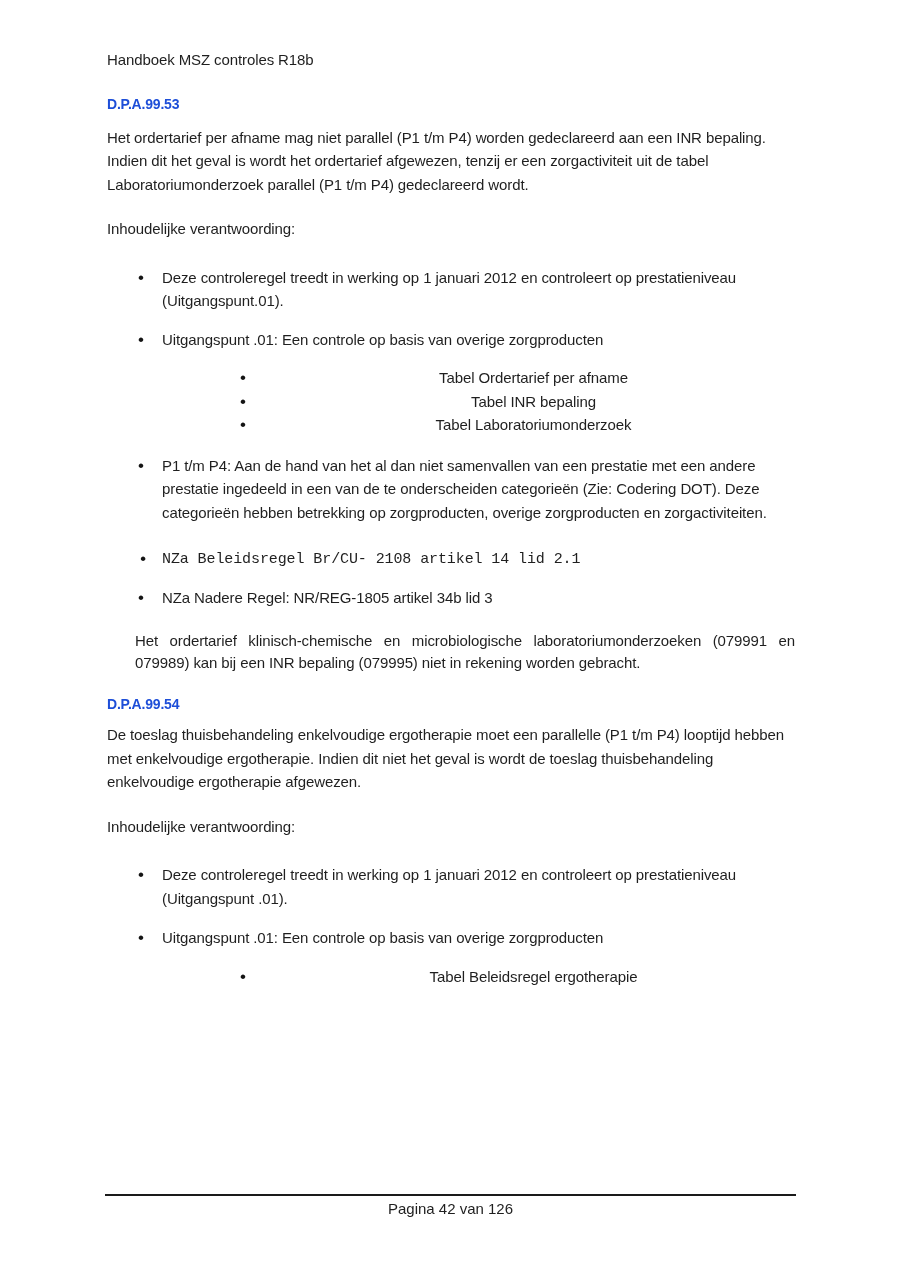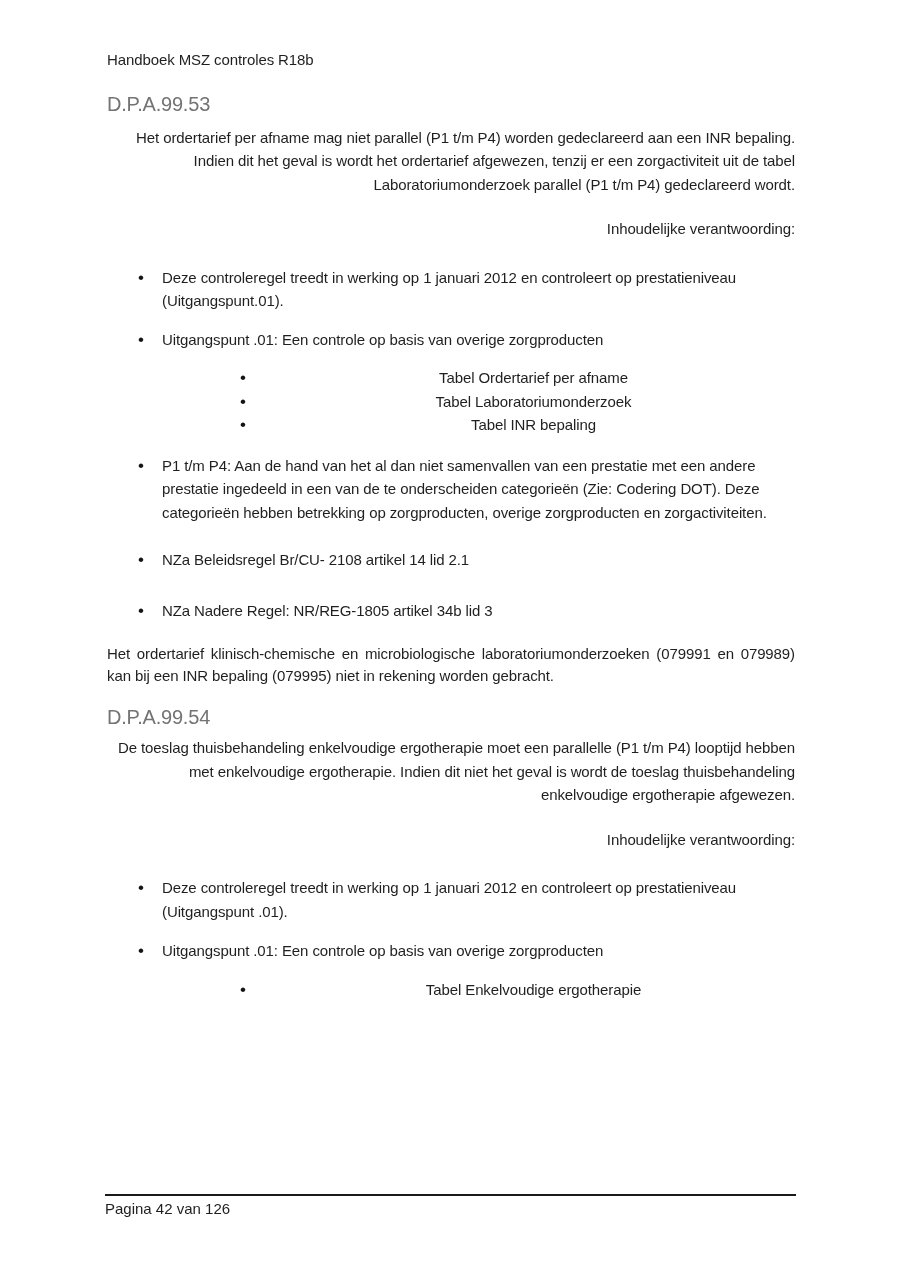--- a/index.html
+++ b/index.html
@@ -15,52 +15,52 @@
     padding: 48px 105px 4px 107px;
     font-family: "Liberation Sans", "DejaVu Sans", sans-serif;
     font-size: 15px; line-height: 23.5px;
     color: #1f1f1f;
     letter-spacing: -0.1px;
   }
   .txt { white-space: pre-wrap; }
   .doc-header { margin: 0; }
   h1 {
     font-family: "Liberation Sans", "DejaVu Sans", sans-serif;
-    font-size: 20px; line-height: 24px; font-weight: 400;
-    color: #737373; letter-spacing: -0.2px;
+    font-size: 14px; line-height: 24px; font-weight: 700;
+    color: #1d4ed8; letter-spacing: -0.2px;
     margin: 20px 0 10px 0;
   }
   h1.h54 { margin: 18px 0 7px 0; }
-  p { margin: 0; text-align: right; }
+  p { margin: 0; }
   .intro  { margin-bottom: 21px; }
   .subhead{ margin-bottom: 25px; }
-  .closing{ line-height: 22px; margin-top: 21px; text-align: justify; }
+  .closing{ line-height: 22px; margin-top: 21px; text-align: justify; margin-left: 28px; }
   ul { list-style: none; margin: 0; padding: 0; }
   ul.l1 > li { position: relative; padding-left: 55px; }
   ul.l1 > li::before {
     content: "\2022";
     position: absolute; left: 31px; top: 0;
     font-size: 17px; color: #141414;
   }
   ul.l2 { margin: 15px 0 0 0; text-align: center; }
   ul.l2 > li { position: relative; padding-left: 110px; }
   ul.l2 > li::before {
     content: "\2022";
     position: absolute; left: 78px; top: 0;
     font-size: 17px; color: #141414;
   }
   .mb15 { margin-bottom: 15px; }
   .mb16 { margin-bottom: 16px; }
   .mb17 { margin-bottom: 17px; }
   .mb24 { margin-bottom: 24px; }
-  .mb25 { margin-bottom: 27px; }
+  .mb25 { margin-bottom: 14px; font-family: Liberation Mono, monospace; }
   .footer {
     position: absolute; left: 105px; top: 1194px; width: 691px;
     border-top: 2px solid #1a1a1a;
-    text-align: left;
+    text-align: center;
     font-family: "Liberation Sans", "DejaVu Sans", sans-serif;
     font-size: 15px; line-height: 22px; color: #1f1f1f;
     padding-top: 2px;
   }
 </style>
 </head>
 <body>
 
 <div class="page">
 
@@ -74,24 +74,24 @@
       <li class="mb15">
         <span class="txt">Deze controleregel treedt in werking op 1 januari 2012 en controleert op prestatieniveau (Uitgangspunt.01).</span>
       </li>
       <li class="mb17">
         <span class="txt">Uitgangspunt .01: Een controle op basis van overige zorgproducten</span>
         <ul class="l2">
           <li>
             <span class="txt">Tabel Ordertarief per afname</span>
           </li>
           <li>
-            <span class="txt">Tabel Laboratoriumonderzoek</span>
+            <span class="txt">Tabel INR bepaling</span>
           </li>
           <li>
-            <span class="txt">Tabel INR bepaling</span>
+            <span class="txt">Tabel Laboratoriumonderzoek</span>
           </li>
         </ul>
       </li>
       <li class="mb24">
         <span class="txt">P1 t/m P4: Aan de hand van het al dan niet samenvallen van een prestatie met een andere prestatie ingedeeld in een van de te onderscheiden categorieën (Zie: Codering DOT). Deze categorieën hebben betrekking op zorgproducten, overige zorgproducten en zorgactiviteiten.</span>
       </li>
       <li class="mb25">
         <span class="txt">NZa Beleidsregel Br/CU- 2108 artikel 14 lid 2.1</span>
       </li>
       <li>
@@ -106,21 +106,21 @@
     <p class="intro txt">De toeslag thuisbehandeling enkelvoudige ergotherapie moet een parallelle (P1 t/m P4) looptijd hebben met enkelvoudige ergotherapie. Indien dit niet het geval is wordt de toeslag thuisbehandeling enkelvoudige ergotherapie afgewezen.</p>
     <p class="subhead txt">Inhoudelijke verantwoording:</p>
     <ul class="l1">
       <li class="mb16">
         <span class="txt">Deze controleregel treedt in werking op 1 januari 2012 en controleert op prestatieniveau (Uitgangspunt .01).</span>
       </li>
       <li>
         <span class="txt">Uitgangspunt .01: Een controle op basis van overige zorgproducten</span>
         <ul class="l2">
           <li>
-            <span class="txt">Tabel Enkelvoudige ergotherapie</span>
+            <span class="txt">Tabel Beleidsregel ergotherapie</span>
           </li>
         </ul>
       </li>
     </ul>
   </section>
 
 </div>
 
 <div class="footer">
   <span>Pagina 42 van 126</span>

